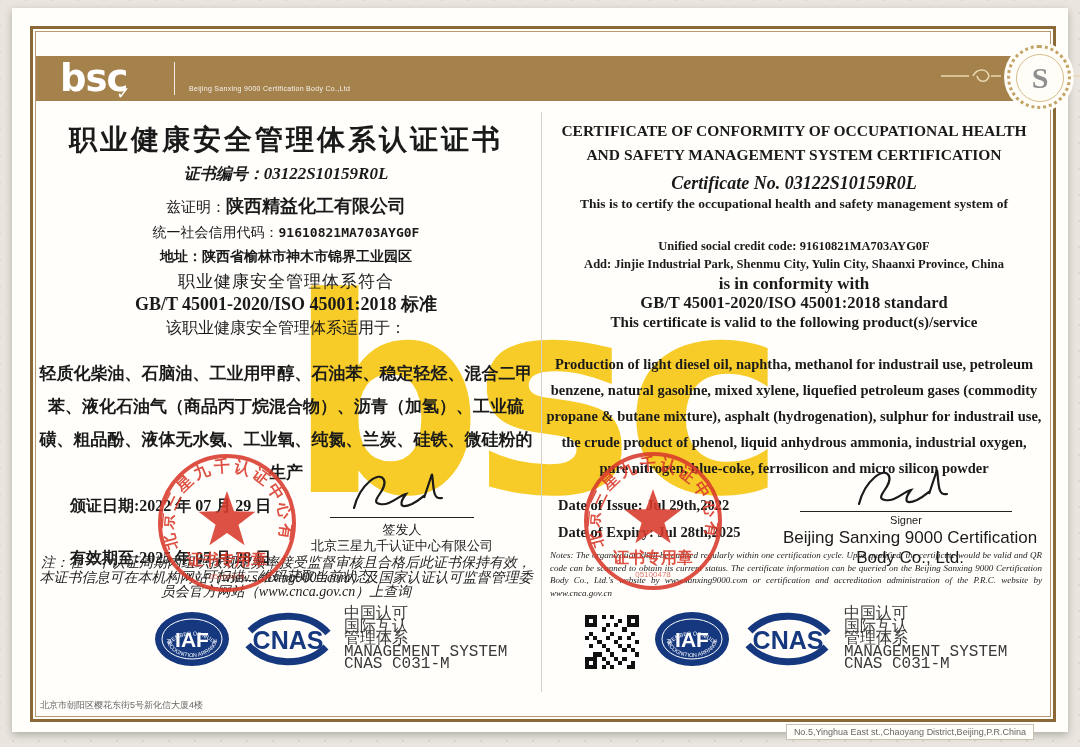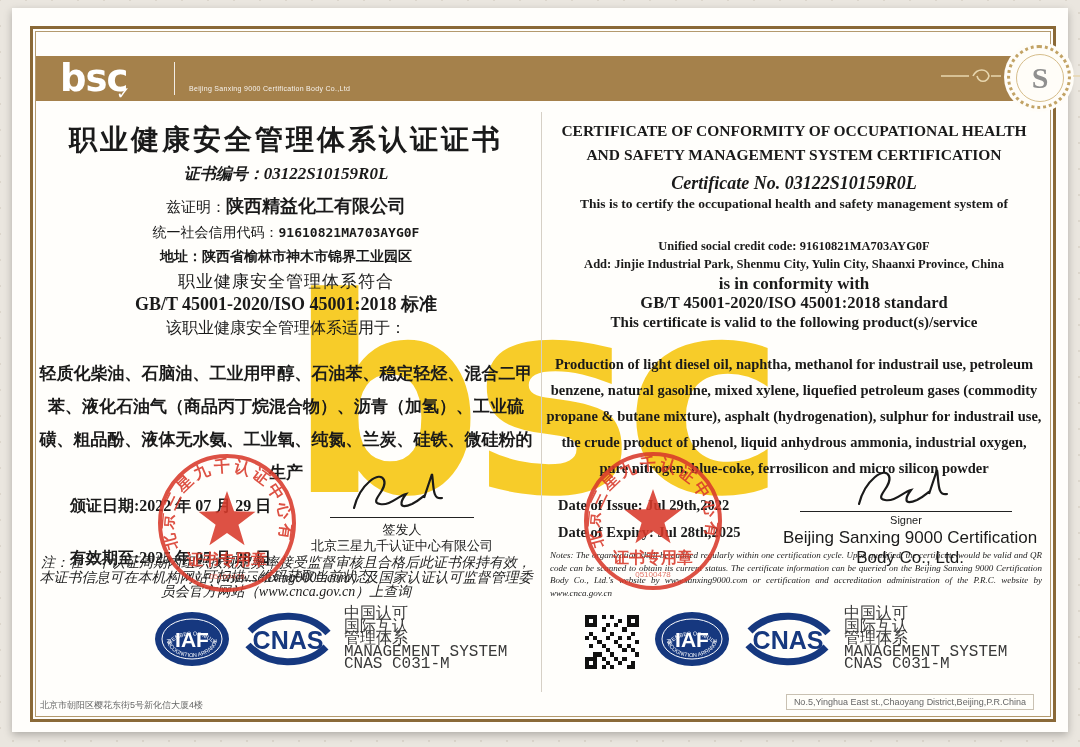--- a/index.html
+++ b/index.html
@@ -43,21 +43,21 @@
   .mono{font-family:"DejaVu Sans Mono",monospace;}
   .seal{position:absolute;z-index:6;opacity:.88;}
   .sig{position:absolute;z-index:4;}
   .sigline{position:absolute;z-index:4;height:1px;background:#222;}
   .note-cn{font-style:italic;font-size:14px;color:#222;line-height:14px;}
   .note-en{font-style:italic;font-size:9px;color:#222;line-height:12.5px;text-align:justify;}
   .accr{position:absolute;z-index:3;display:flex;align-items:center;gap:10px;}
   .accr-text{font-family:Liberation Mono, monospace;font-size:16px;line-height:12.5px;color:#3a3a3a;}
   .qr{position:absolute;z-index:3;}
   .footer-addr{position:absolute;z-index:3;font-family:"Liberation Sans",sans-serif;font-size:9px;color:#666;}
-  .footer-box{border:1px solid #c9c1b2;padding:2px 7px;background:#fffef9;}
+  .footer-box{border:1px solid #c9c1b2;padding:2px 7px;background:#fffef9;margin-top:30px;}
 </style>
 </head>
 <body>
 
 <div id="page">
   <div class="card"></div>
   <div class="frame">
     <div class="frame-inner"></div>
   </div>
 

